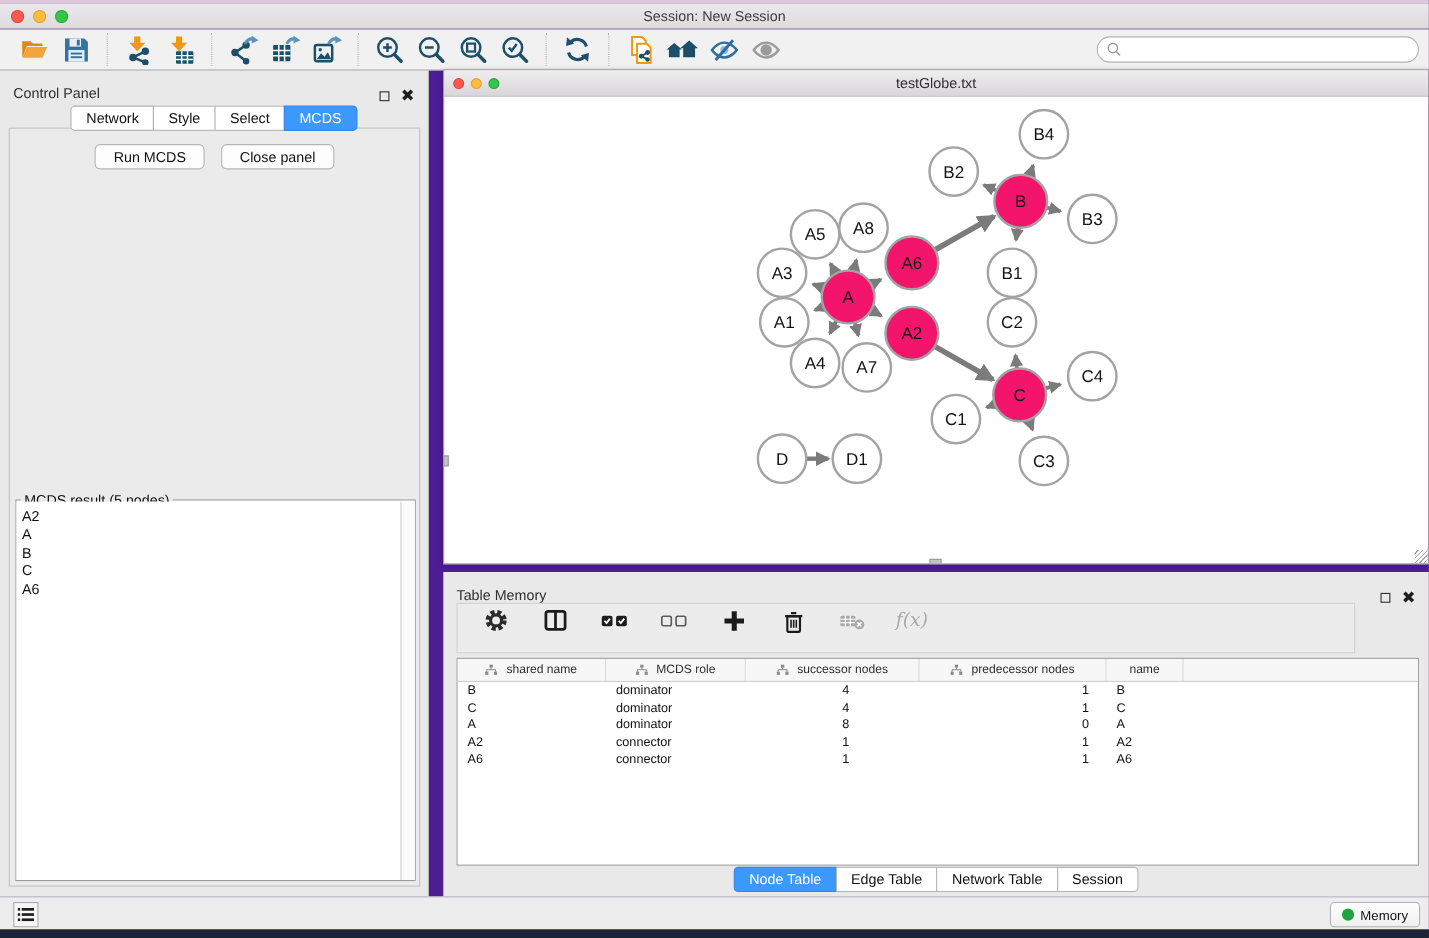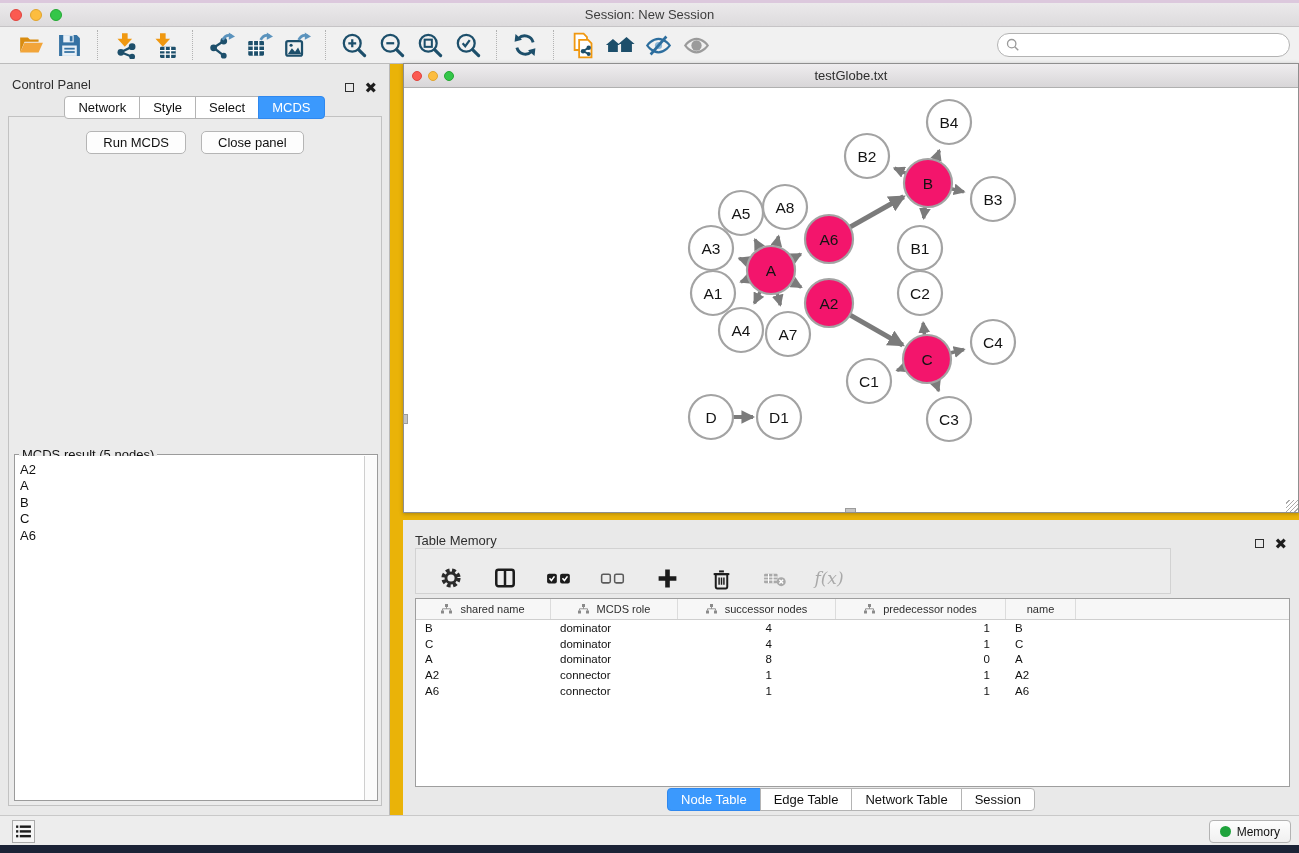--- a/index.html
+++ b/index.html
@@ -1,18 +1,18 @@
 <!DOCTYPE html>
 <html><head>
 <meta charset="utf-8">
 <style>
   * { margin:0; padding:0; box-sizing:border-box; }
   html,body { width:1299px; height:853px; }
   body { font-family:"Liberation Sans","DejaVu Sans",sans-serif; background:#e9e9e9; overflow:hidden; }
-  .screen { position:relative; width:1299px; height:853px; background:#eab308; overflow:hidden;padding-left:42px; }
+  .screen { position:relative; width:1299px; height:853px; background:#4c1d95; overflow:hidden;padding-left:42px; }
 
   
   .top-strip { position:absolute; left:0; top:0; width:1299px; height:3px; background:#dcc8dd; }
   .bottom-strip { position:absolute; left:0; top:845px; width:1299px; height:8px; background:#1b2336; }
 
   
   .titlebar { position:absolute; left:0; top:3px; width:1299px; height:24px;
     background:linear-gradient(#ebe9eb,#dddbdd); border-bottom:1px solid #c6c4c6;
     display:flex; align-items:center; }
   .lights { display:flex; gap:8px; margin-left:10px; }
@@ -75,22 +75,22 @@
   .net-titlebar .light { width:10px; height:10px; }
   .net-title { position:absolute; left:0; right:0; text-align:center; font-size:13px; color:#2e2e2e; }
   .net-canvas { position:relative; width:894px; height:424px; background:#fff; overflow:hidden; }
   .v-thumb { position:absolute; left:-1px; top:350px; width:5px; height:10px; background:#c4c4c4; border:1px solid #9c9c9c; }
   .h-thumb { position:absolute; left:441px; bottom:-1px; width:11px; height:5px; background:#c4c4c4; border:1px solid #9c9c9c; }
   .resize-corner { position:absolute; right:0; bottom:0; width:12px; height:12px;
     background:repeating-linear-gradient(135deg,transparent 0 2px,#aaa 2px 3px); }
 
   
   .table-panel { position:absolute; left:403px; top:520px; width:896px; height:295px; background:#e9e9e9; }
-  .tp-toolbar { position:absolute; left:12px; top:28px; width:756px; height:46px; background:#ececec;
-    border:1px solid #d2d2d2; display:flex; align-items:flex-end; padding-left:16px; gap:16px; }
+  .tp-toolbar { position:absolute; left:12px; top:28px; width:817px; height:46px; background:#ececec;
+    border:1px solid #d2d2d2; display:flex; align-items:flex-start; padding-left:16px; gap:16px; }
   .tp-btn { width:38px; height:30px; display:flex; align-items:center; justify-content:center; }
   .fx-label { font-family:"DejaVu Serif","Liberation Serif",serif; font-style:italic; font-size:17px; color:#a9a9a9; }
   .data-table { position:absolute; left:12px; top:78px; width:875px; height:189px; background:#fff;
     border:1px solid #9e9e9e; overflow:hidden; }
   .dt-header { display:flex; height:21px; background:#f7f7f7; border-bottom:1px solid #cfcfcf; }
   .th { display:flex; align-items:center; justify-content:center; gap:8px; font-size:11px; color:#2e2e2e;
     border-right:1px solid #dcdcdc; overflow:hidden; }
   .th:last-child { border-right:none; }
   .tr { display:flex; height:15.8px; align-items:center; }
   .td { font-size:11.5px; color:#111; overflow:hidden; white-space:nowrap; }

